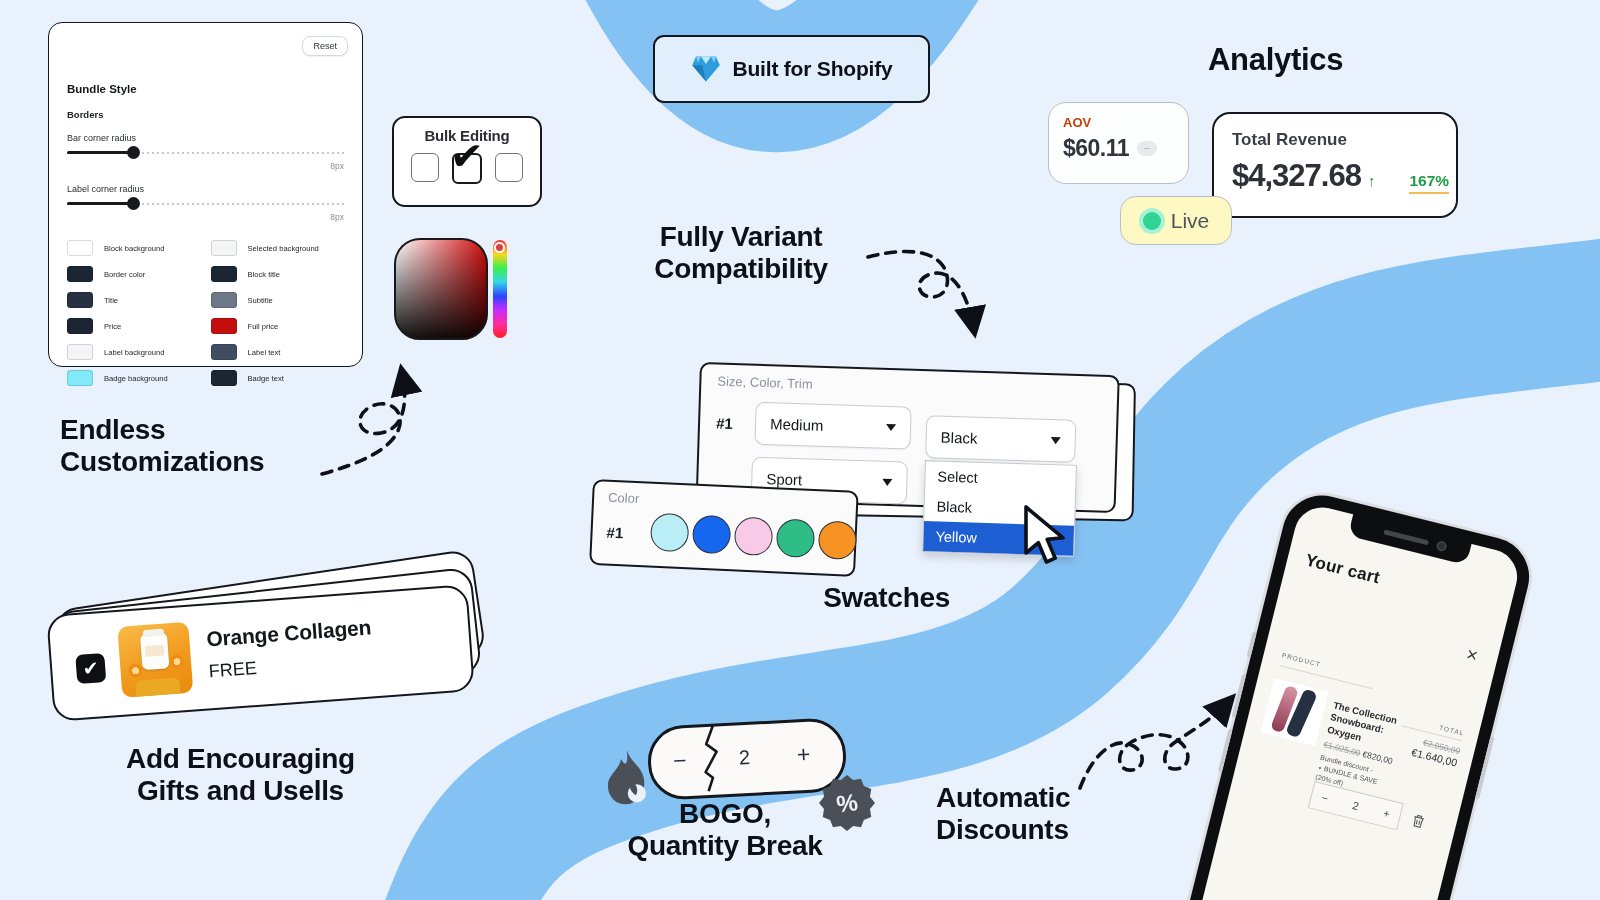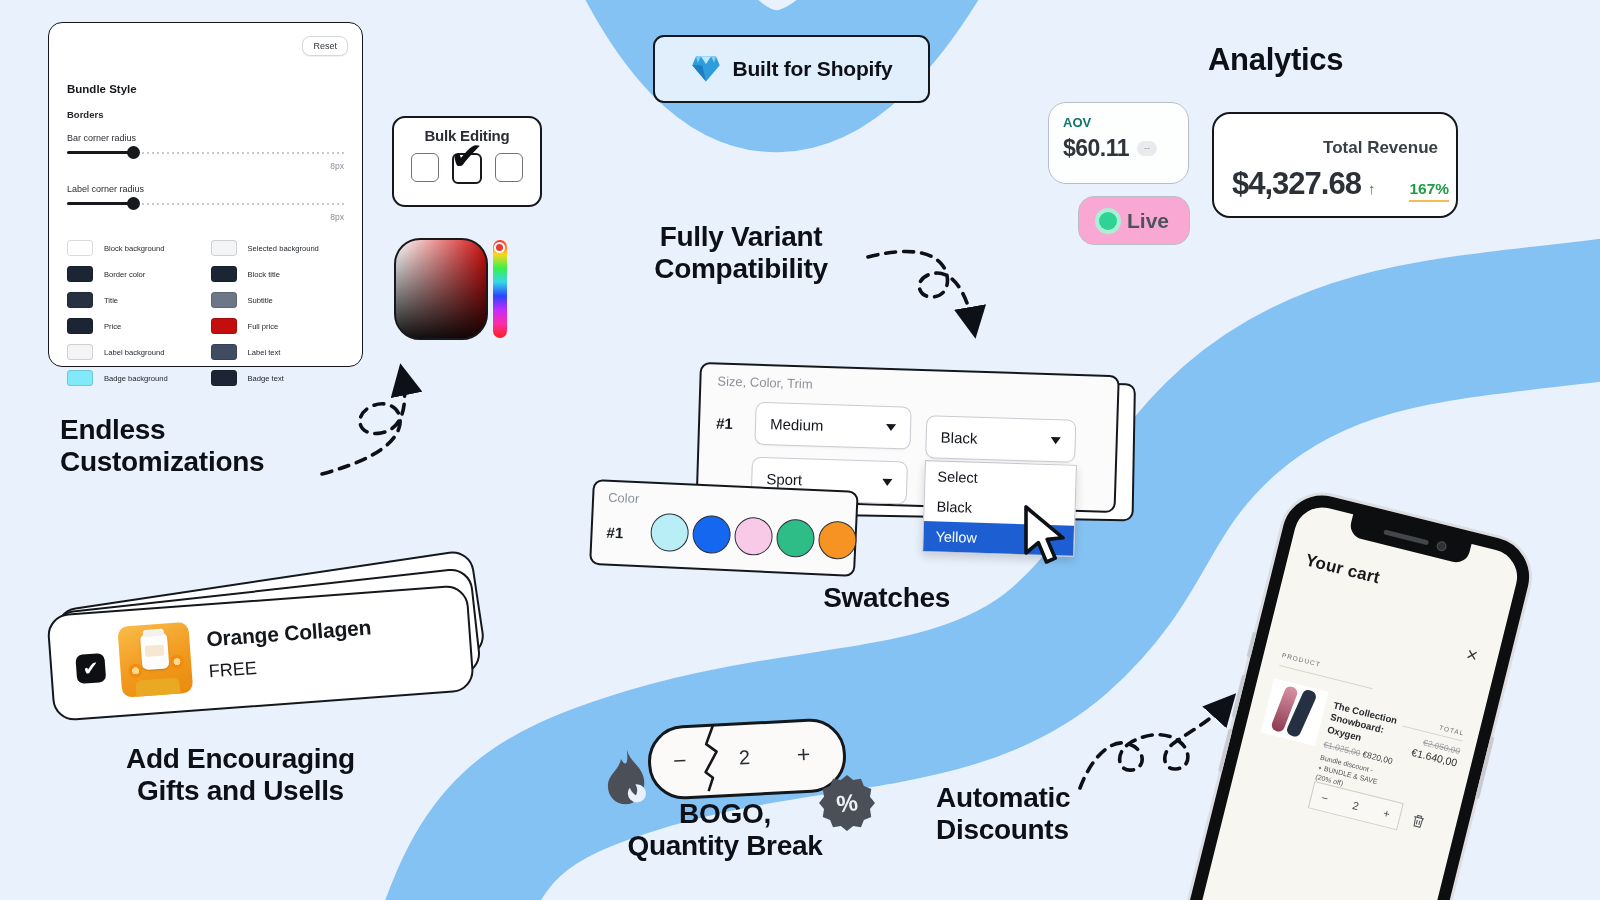--- a/index.html
+++ b/index.html
@@ -36,31 +36,31 @@
     background:linear-gradient(to bottom, rgba(0,0,0,0) 0%, rgba(0,0,0,.92) 100%),linear-gradient(to right,#ffffff 0%,#d30f0f 100%);}
   #picker-hue{left:493px;top:240px;width:14px;height:98px;border-radius:8px;
     background:linear-gradient(to bottom,#ff2d2d,#ffd51e,#3bf04a,#35d7e8,#2a46ff,#c52bff,#ff2da0,#ff1f1f);}
   #picker-hue .sel{position:absolute;left:1px;top:2px;width:11px;height:11px;border-radius:50%;background:#e23b3b;border:2.5px solid #fff;box-sizing:border-box;}
   
   #built-badge{left:653px;top:35px;width:273px;height:64px;border-radius:11px;background:#e1eefc;border:2px solid #14171c;display:flex;align-items:center;justify-content:center;gap:12px;}
   .built-label{font-size:21px;font-weight:700;color:#0d1117;letter-spacing:-0.2px;}
   
   #analytics-title{left:1208px;top:42px;font-size:31px;}
   #aov-card{left:1048px;top:102px;width:141px;height:82px;background:#fdfefe;border:1.6px solid #b9bfc8;border-radius:18px;padding:12px 14px;box-sizing:border-box;}
-  .aov-label{font-size:13px;font-weight:700;color:#0f766e;}
+  .aov-label{font-size:13px;font-weight:700;color:#c2410c;}
   .aov-row{display:flex;align-items:center;gap:8px;margin-top:5px;}
   .aov-value{font-size:23px;font-weight:700;color:#30343b;letter-spacing:-0.5px;}
   .aov-pill{background:#e8eaed;border-radius:8px;font-size:9px;color:#9aa0a8;padding:3px 7px;line-height:1;}
-  #rev-card{left:1212px;top:112px;width:246px;height:106px;border-radius:18px;padding:24px 18px;text-align:right;}
+  #rev-card{left:1212px;top:112px;width:246px;height:106px;border-radius:18px;padding:16px 18px;}
   .rev-label{font-size:17px;font-weight:700;color:#3a3f47;}
   .rev-row{display:flex;align-items:baseline;gap:7px;margin-top:8px;}
   .rev-value{font-size:31px;font-weight:700;color:#2c3037;letter-spacing:-1px;}
   .rev-change{font-size:15.5px;font-weight:700;color:#1f9d44;border-bottom:2.5px solid #f5bb55;padding-bottom:2px;margin-left:27px;}
   .rev-up{font-size:15px;color:#1f9d44;font-weight:700;}
-  #live-badge{left:1078px;top:196px;width:110px;height:47px;background:#f9a8d4;border:1.6px solid #b9bfc8;border-radius:16px;display:flex;align-items:center;justify-content:center;gap:10px;font-weight:bold;}
+  #live-badge{left:1120px;top:196px;width:110px;height:47px;background:#fef9c3;border:1.6px solid #b9bfc8;border-radius:16px;display:flex;align-items:center;justify-content:center;gap:10px;}
   .live-dot{width:18px;height:18px;border-radius:50%;background:#2fd395;box-shadow:0 0 0 4px #a9f0d4;}
   .live-label{font-size:21px;color:#4d535c;}
   
   #h-endless{left:60px;top:414px;}
   #h-fully{left:616px;top:221px;width:250px;text-align:center;}
   #h-swatches{left:690px;top:582px;width:260px;text-align:right;}
   #h-gifts{left:98px;top:743px;width:285px;text-align:center;}
   #h-bogo{left:600px;top:798px;width:250px;text-align:center;}
   #h-automatic{left:936px;top:782px;}
   

